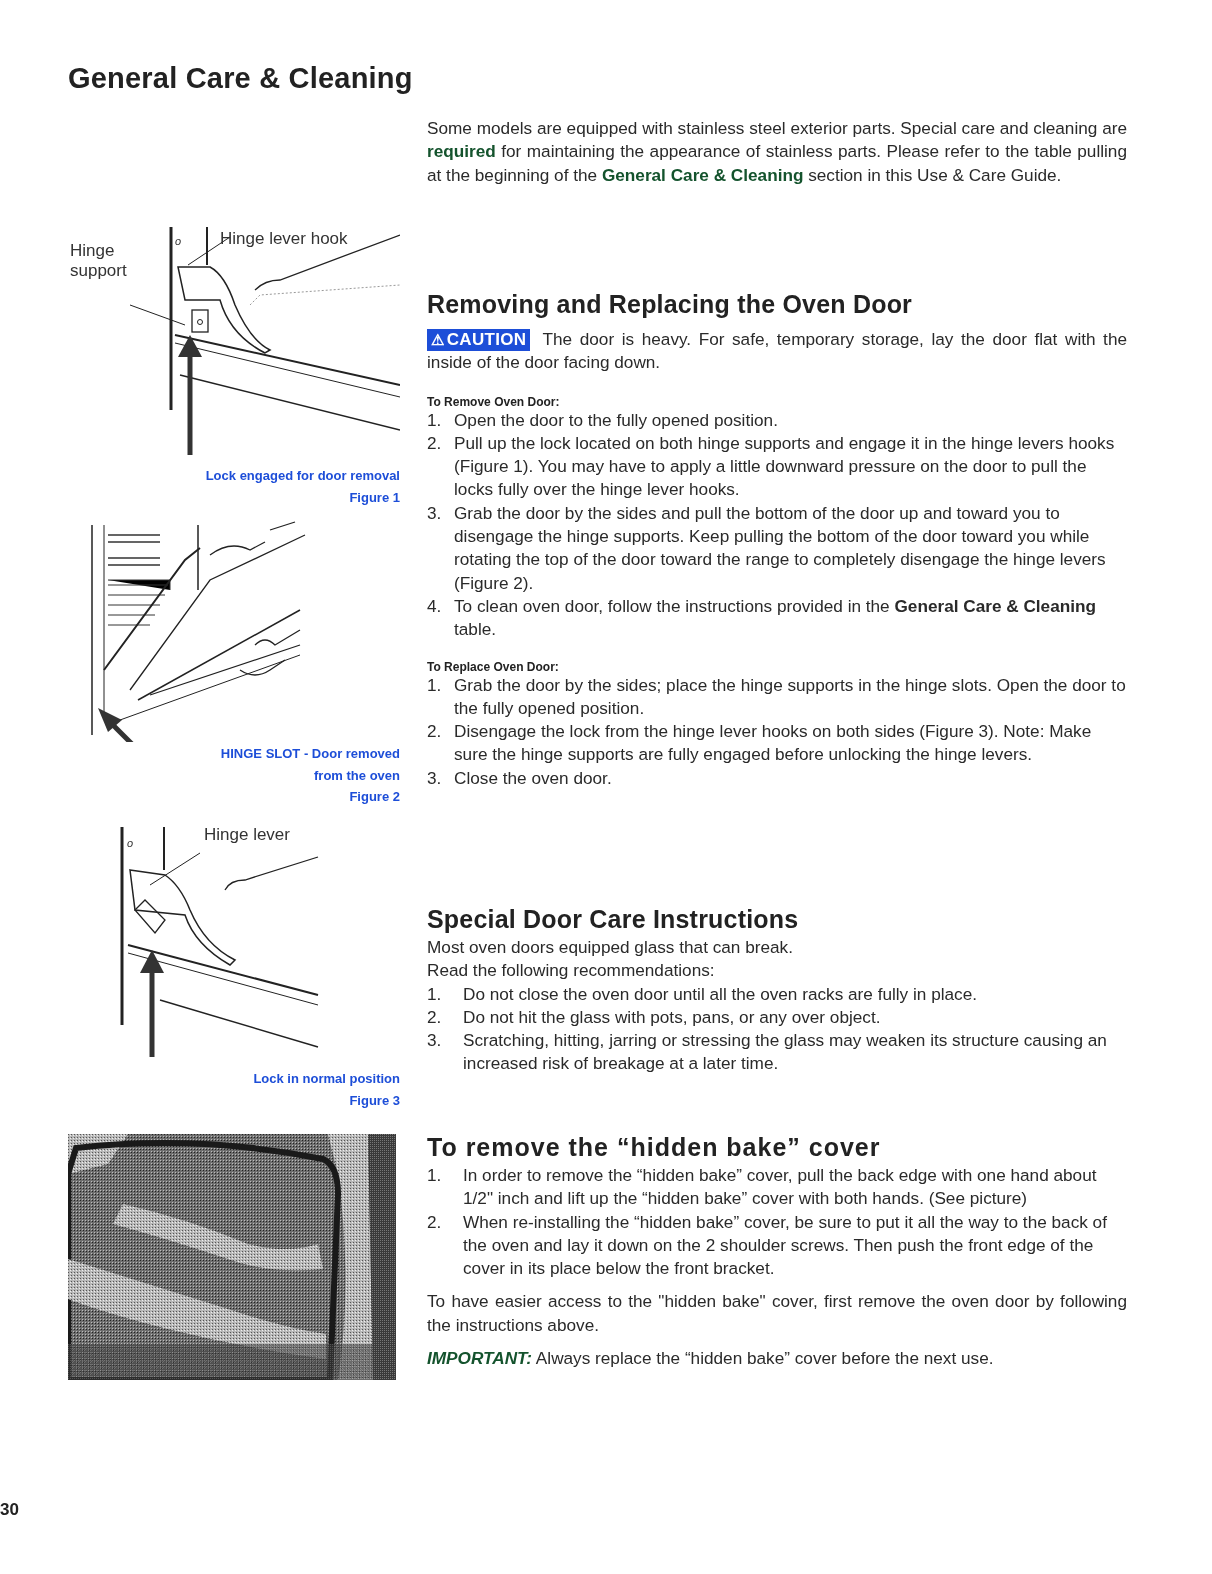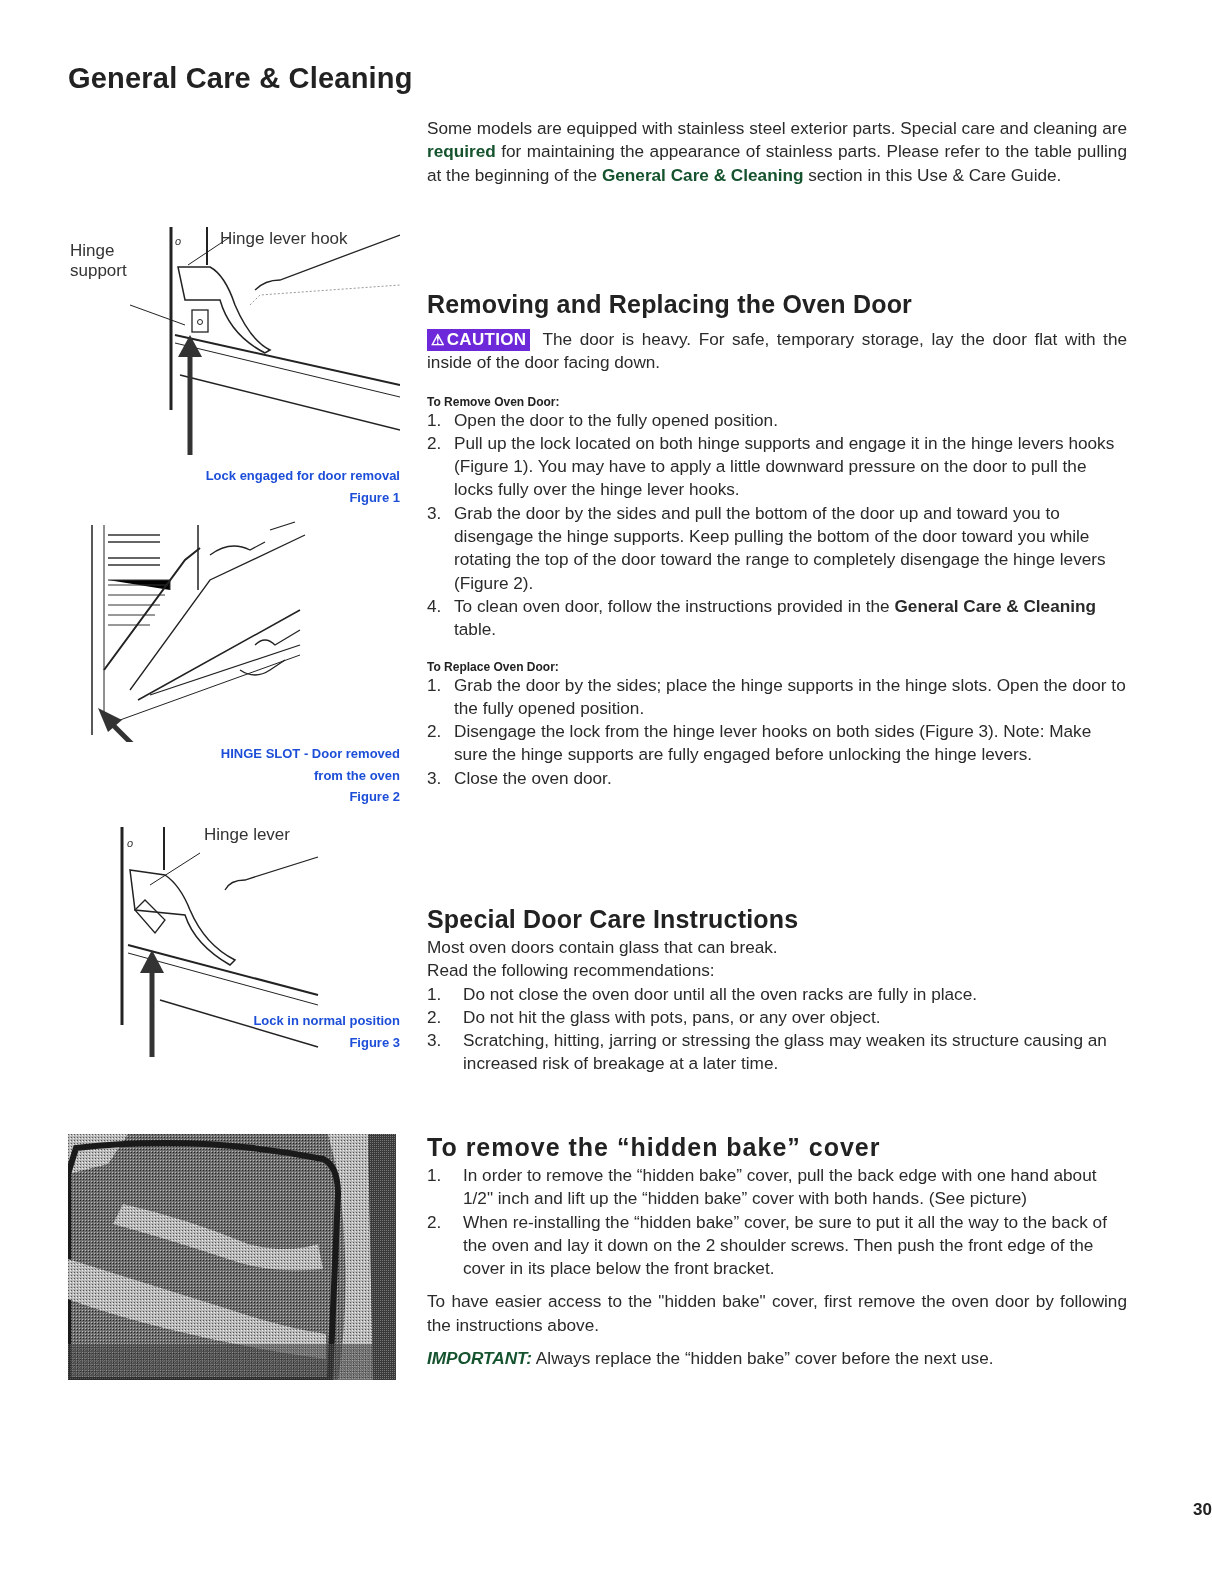--- a/index.html
+++ b/index.html
@@ -16,27 +16,27 @@
   h2.sec { margin: 0; font-size: 25px; font-weight: bold; color: #222; letter-spacing: 0.2px; }
   h2.sec .sub { font-weight: normal; font-size: 17px; }
   p.body, .body { font-size: 17.2px; line-height: 23.3px; margin: 0; color: #2a2a2a; text-align: justify; }
   .body b { color: #14532d; }
   h3.sub-h { font-size: 12px; font-weight: bold; margin: 0; color: #222; }
   ol.steps { list-style: none; margin: 0; padding: 0; }
   ol.steps li { display: flex; font-size: 17.2px; line-height: 23.3px; color: #2a2a2a; }
   ol.steps li .num { width: 27px; flex: none; }
   ol.steps.wide li .num { width: 36px; }
   .caution-badge {
-    display: inline-block; background: #6d28d9; color: #fff; font-weight: bold;
+    display: inline-block; background: #1d4ed8; color: #fff; font-weight: bold;
     font-size: 17px; padding: 0 4px; line-height: 22px; margin-right: 5px; letter-spacing: 0.3px;
   }
   .caution-badge .tri { font-size: 15px; margin-right: 2px; }
   .fig-caption { text-align: right; font-size: 13px; font-weight: bold; line-height: 21.5px; color: #1d4ed8; }
   .fig-label { font-size: 17px; color: #333; }
-  .page-number { left: 0; width: 1212px; top: 1500px; text-align: right; font-size: 17px; font-weight: bold; color: #222; }
+  .page-number { left: 0; width: 1212px; top: 1500px; text-align: left; font-size: 17px; font-weight: bold; color: #222; }
   svg text { font-family: "Liberation Sans", sans-serif; }
 </style>
 </head>
 <body>
 
 <h1 class="abs page-title">General Care &amp; Cleaning</h1>
 
 <section class="abs col-right" style="top:113px;">
   <p class="body" style="margin-top:4px;"><span>Some models are equipped with stainless steel exterior parts. Special care and cleaning are </span><b>required</b><span> for maintaining the appearance of stainless parts. Please refer to the table pulling at the beginning of the </span><b>General Care &amp; Cleaning</b><span> section in this Use &amp; Care Guide.</span></p>
 </section>
@@ -77,21 +77,21 @@
       </li>
     <li>
         <span class="num">3.</span>
         <span>Close the oven door.</span>
       </li>
   </ol>
 </section>
 
 <section class="abs col-right" style="top:905px;">
   <h2 class="sec">Special Door Care Instructions</h2>
-  <p class="body" style="margin-top:2px;">Most oven doors contain glass that can break.</p>
+  <p class="body" style="margin-top:2px;">Most oven doors equipped glass that can break.</p>
   <p class="body">Read the following recommendations:</p>
   <ol class="steps wide">
     <li>
         <span class="num">1.</span>
         <span>Do not close the oven door until all the oven racks are fully in place.</span>
       </li>
     <li>
         <span class="num">2.</span>
         <span>Do not hit the glass with pots, pans, or any over object.</span>
       </li>
@@ -181,21 +181,21 @@
     <path d="M68 120 L258 170" stroke="#222" stroke-width="2" fill="none"></path>
     <path d="M68 128 L258 180" stroke="#222" stroke-width="1" fill="none"></path>
     <path d="M100 175 L258 222" stroke="#222" stroke-width="1.5" fill="none"></path>
     <path d="M165 65 Q170 55 185 55 L258 32" stroke="#222" stroke-width="1.3" fill="none"></path>
     <line x1="92" y1="245" x2="92" y2="140" stroke="#333" stroke-width="5"></line>
     <polygon points="80,148 104,148 92,125" fill="#333"></polygon>
     <line x1="90" y1="60" x2="140" y2="28" stroke="#222" stroke-width="1"></line>
   </svg>
   <div class="abs fig-label" style="left:144px; top:0px;">Hinge lever</div>
 </div>
-<div class="abs fig-caption" style="left:60px; top:1010px; width:340px;">
+<div class="abs fig-caption" style="left:60px; top:1068px; width:340px;">
   <div>Lock in normal position</div>
   <div>Figure 3</div>
 </div>
 
 <div class="abs" style="left:68px; top:1134px; width:328px; height:246px; overflow:hidden;">
   <svg width="328" height="246" viewBox="0 0 328 246">
     <defs>
       <pattern id="dither" width="3" height="3" patternUnits="userSpaceOnUse">
         <rect width="3" height="3" fill="#6e6e6e"></rect>
         <rect width="1" height="1" fill="#222"></rect>

